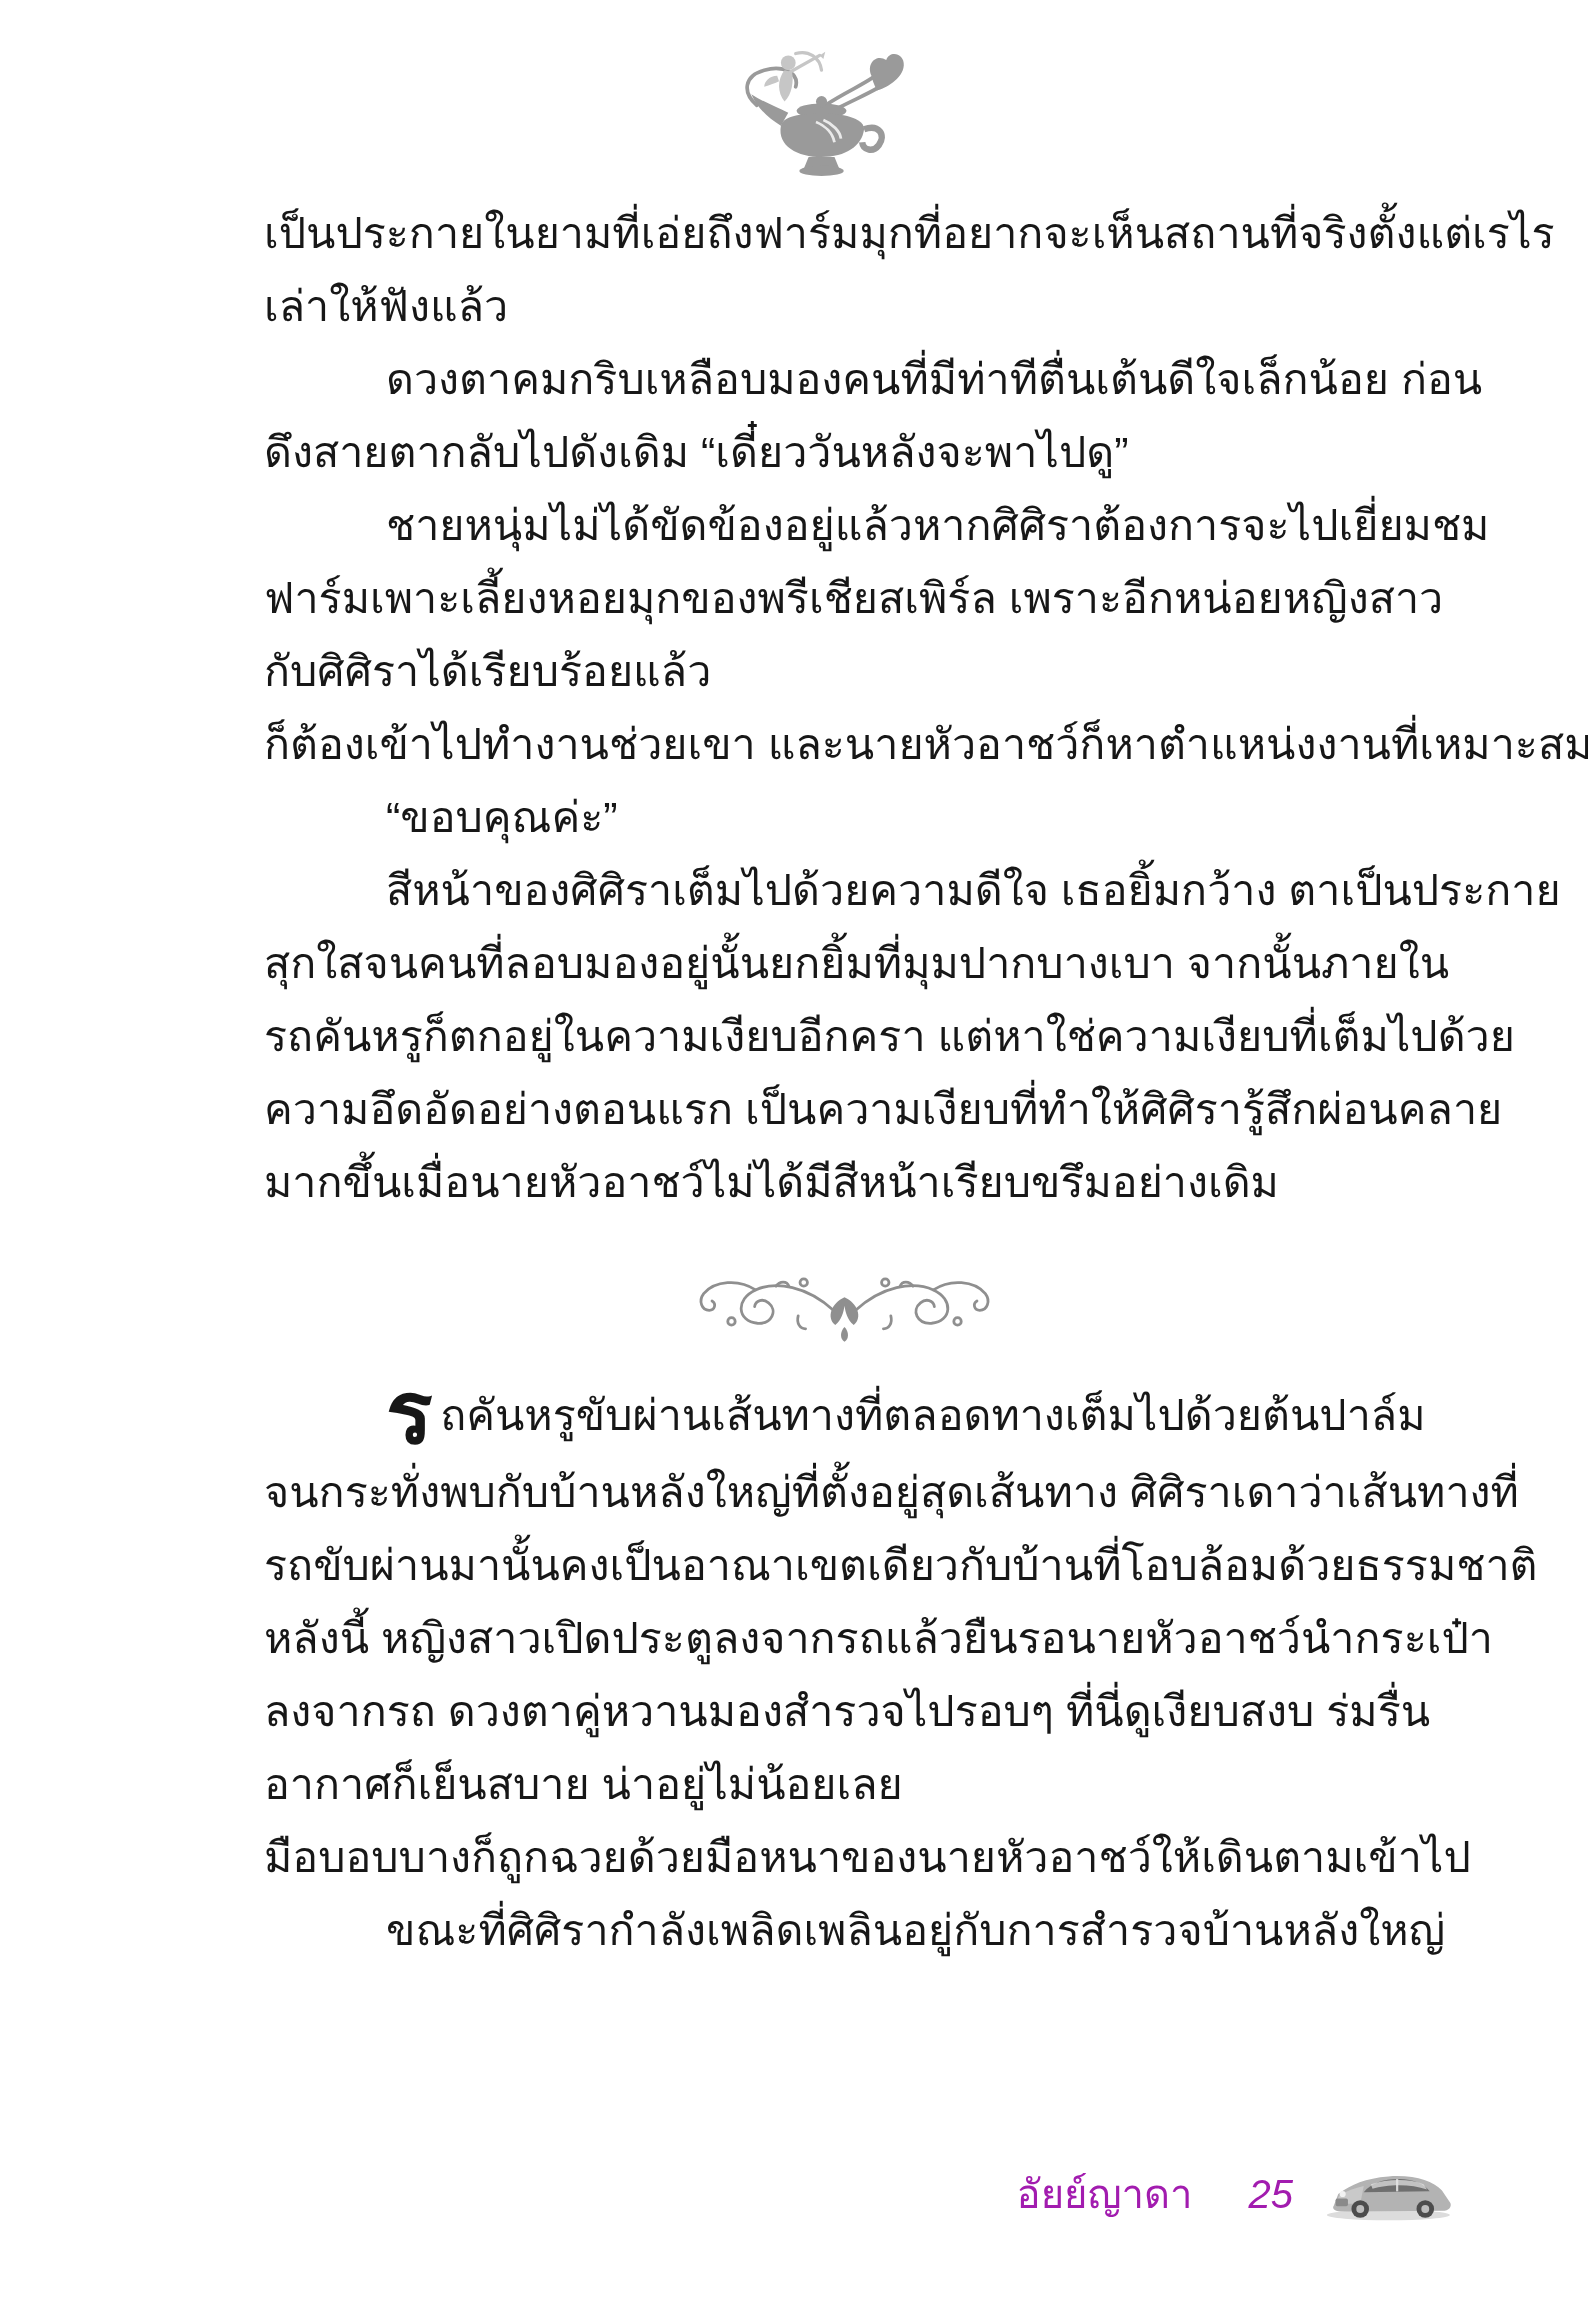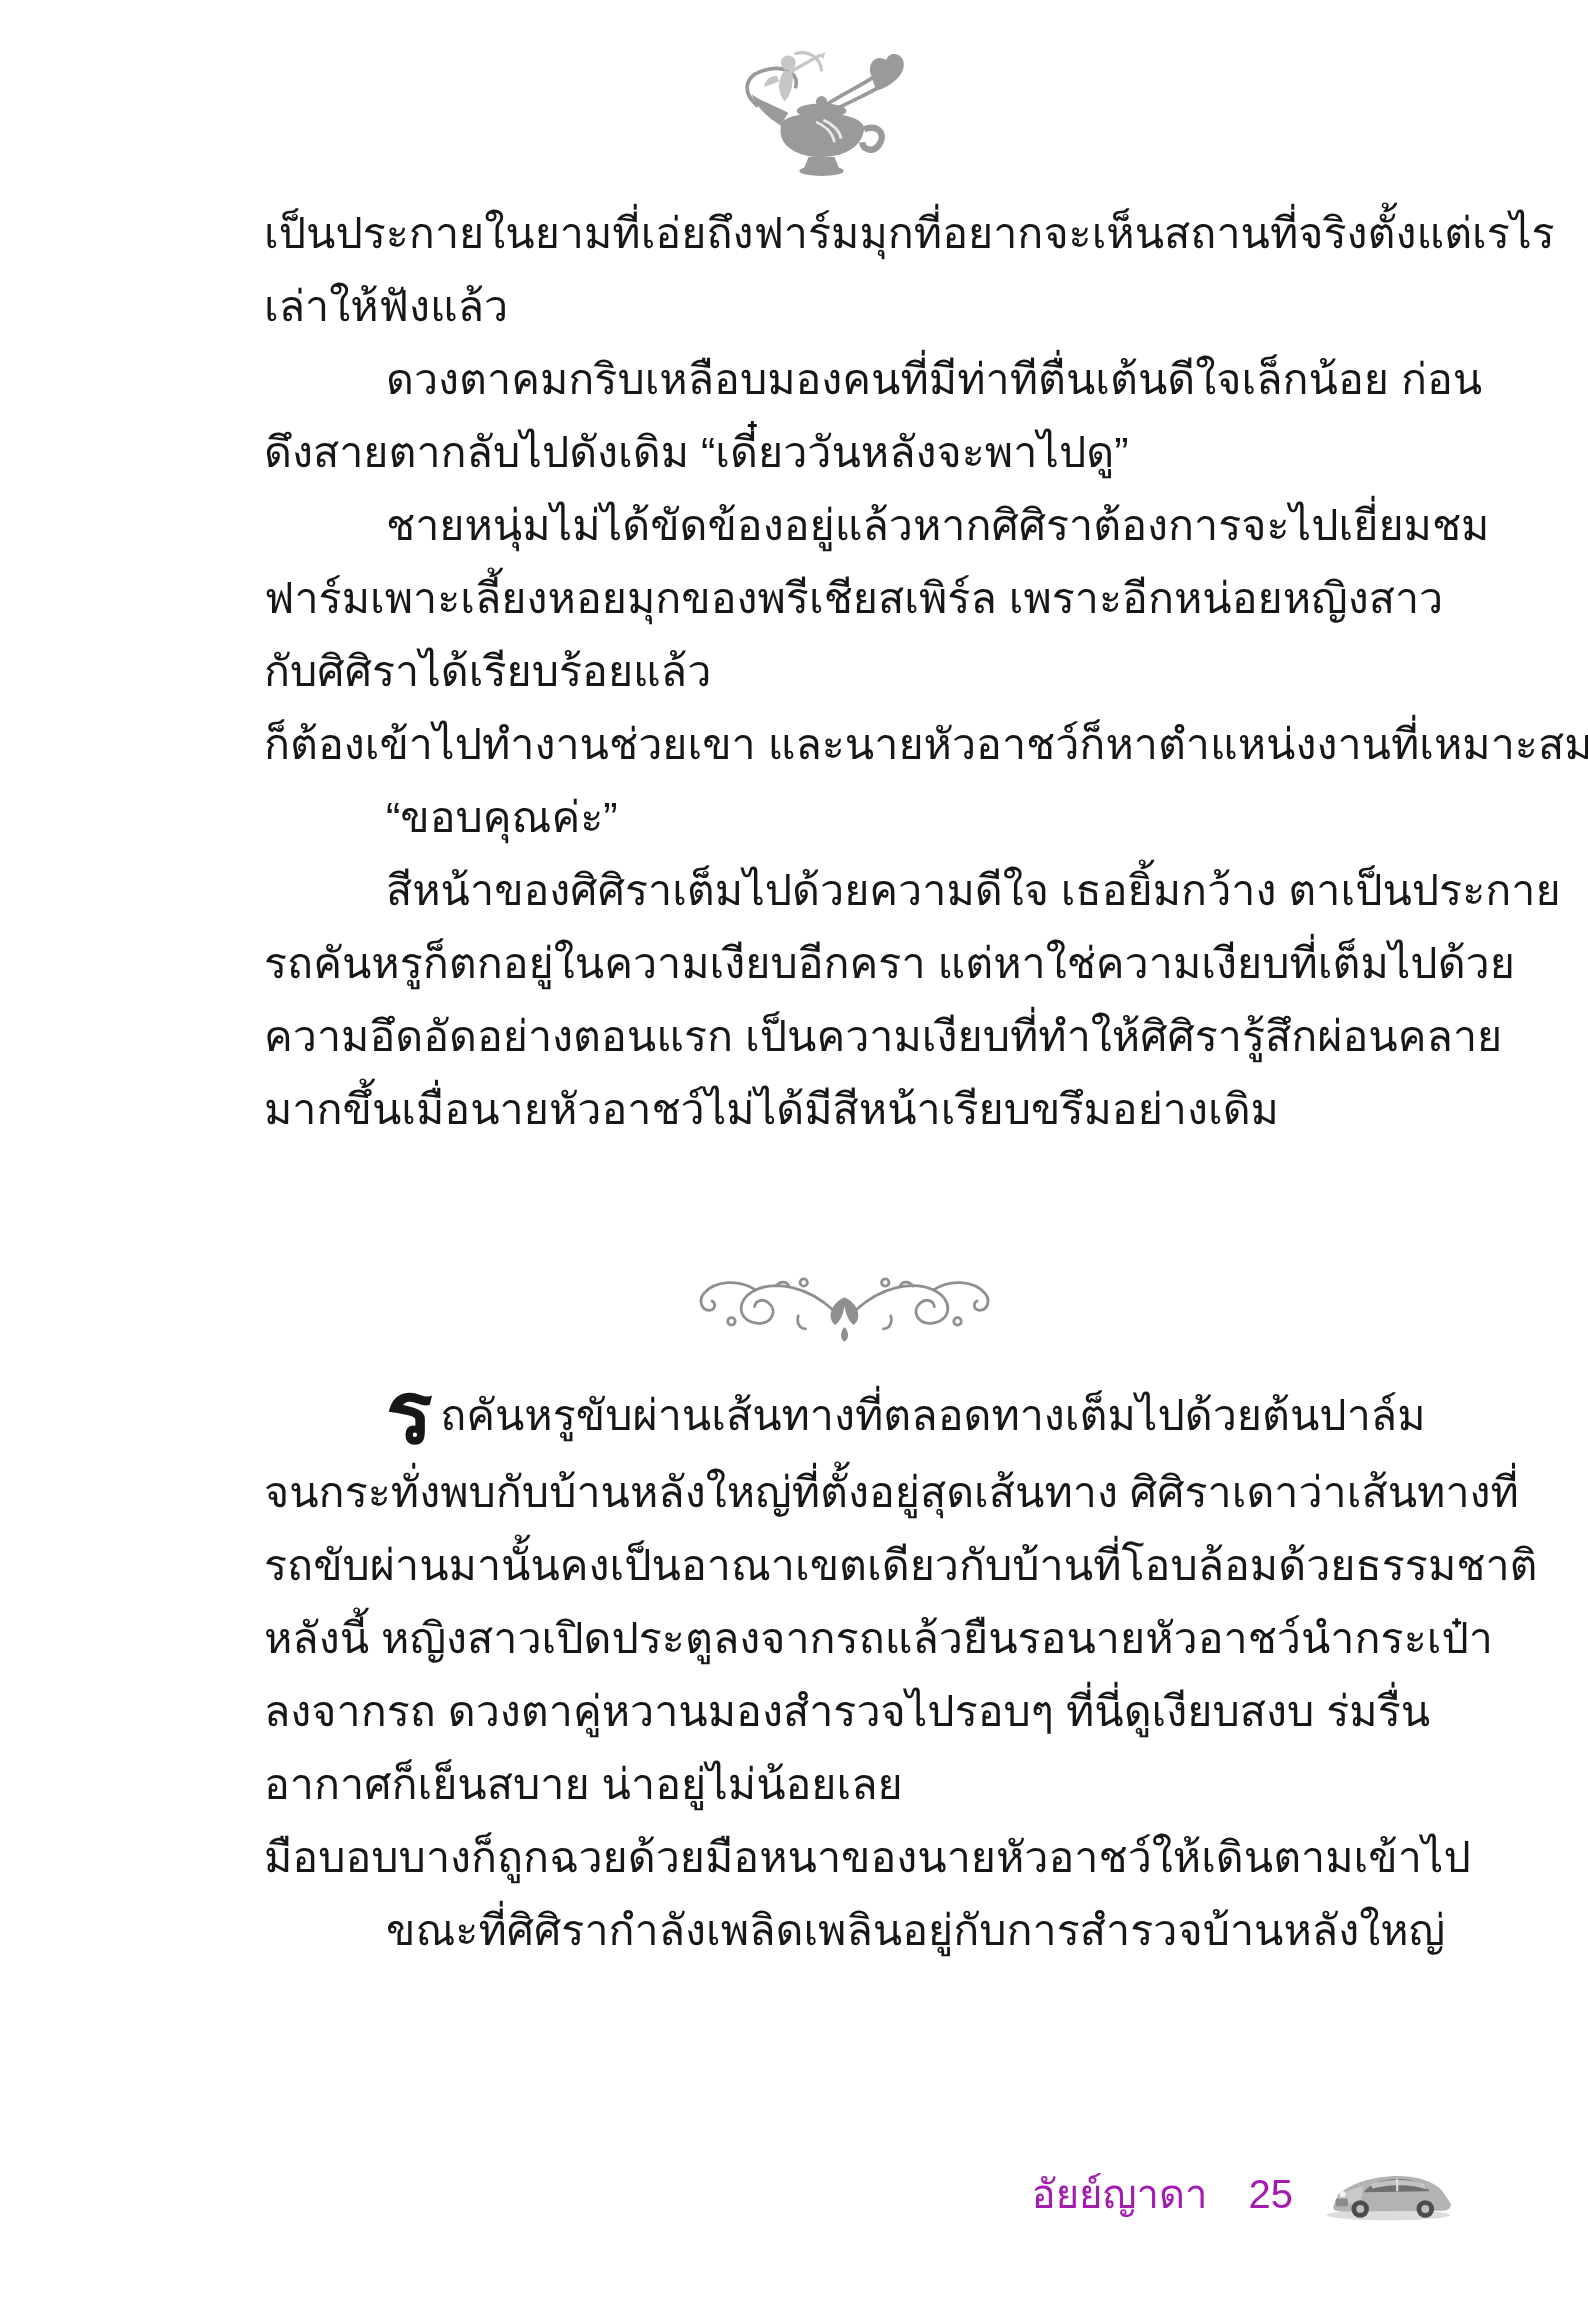--- a/index.html
+++ b/index.html
@@ -17,21 +17,21 @@
   .ind { text-indent:122px; }
   .dropcap {
     font-weight:bold; font-size:87px; line-height:1; vertical-align:-13px;
     padding-right:7.4px; letter-spacing:0;
   }
   .divider { position:absolute; top:1273px; left:264px; width:1161px; display:flex; justify-content:center; }
   .footer {
     position:absolute; top:2157px; right:132px; height:74px;
     display:flex; align-items:center; gap:32px; font-size:40px; color:#a21caf;
   }
-  .footer .pageno { margin-left:9px; }
+  .footer .pageno { margin-left:24px;font-style:italic; }
   svg { display:block; }
 </style>
 </head>
 <body>
 
 <div class="page">
 
   <div class="header-art">
     <svg viewBox="0 0 185 145" width="172" height="134">
 
@@ -75,20 +75,21 @@
     <span class="line j">เป็นประกายในยามที่เอ่ยถึงฟาร์มมุกที่อยากจะเห็นสถานที่จริงตั้งแต่เรไร</span>
     <span class="line">เล่าให้ฟังแล้ว</span>
     <span class="line ind j">ดวงตาคมกริบเหลือบมองคนที่มีท่าทีตื่นเต้นดีใจเล็กน้อย ก่อน</span>
     <span class="line">ดึงสายตากลับไปดังเดิม “เดี๋ยววันหลังจะพาไปดู”</span>
     <span class="line ind j">ชายหนุ่มไม่ได้ขัดข้องอยู่แล้วหากศิศิราต้องการจะไปเยี่ยมชม</span>
     <span class="line j">ฟาร์มเพาะเลี้ยงหอยมุกของพรีเชียสเพิร์ล เพราะอีกหน่อยหญิงสาว</span>
     <span class="line">กับศิศิราได้เรียบร้อยแล้ว</span>
     <span class="line j">ก็ต้องเข้าไปทำงานช่วยเขา และนายหัวอาชว์ก็หาตำแหน่งงานที่เหมาะสม</span>
     <span class="line ind">“ขอบคุณค่ะ”</span>
     <span class="line ind j">สีหน้าของศิศิราเต็มไปด้วยความดีใจ เธอยิ้มกว้าง ตาเป็นประกาย</span>
+    <span class="line j">สุกใสจนคนที่ลอบมองอยู่นั้นยกยิ้มที่มุมปากบางเบา จากนั้นภายใน</span>
     <span class="line j">รถคันหรูก็ตกอยู่ในความเงียบอีกครา แต่หาใช่ความเงียบที่เต็มไปด้วย</span>
     <span class="line j">ความอึดอัดอย่างตอนแรก เป็นความเงียบที่ทำให้ศิศิรารู้สึกผ่อนคลาย</span>
     <span class="line">มากขึ้นเมื่อนายหัวอาชว์ไม่ได้มีสีหน้าเรียบขรึมอย่างเดิม</span>
   </div>
 
   <div class="divider">
     <svg viewBox="0 0 340 74" width="315" height="69">
       <g fill="none" stroke="#8f8f8f" stroke-width="3" stroke-linecap="round">
 
         <path d="M158,40 C130,14 96,8 74,18 C52,28 54,52 76,54 C92,55 98,40 88,32 C82,27 74,29 73,36"></path>

